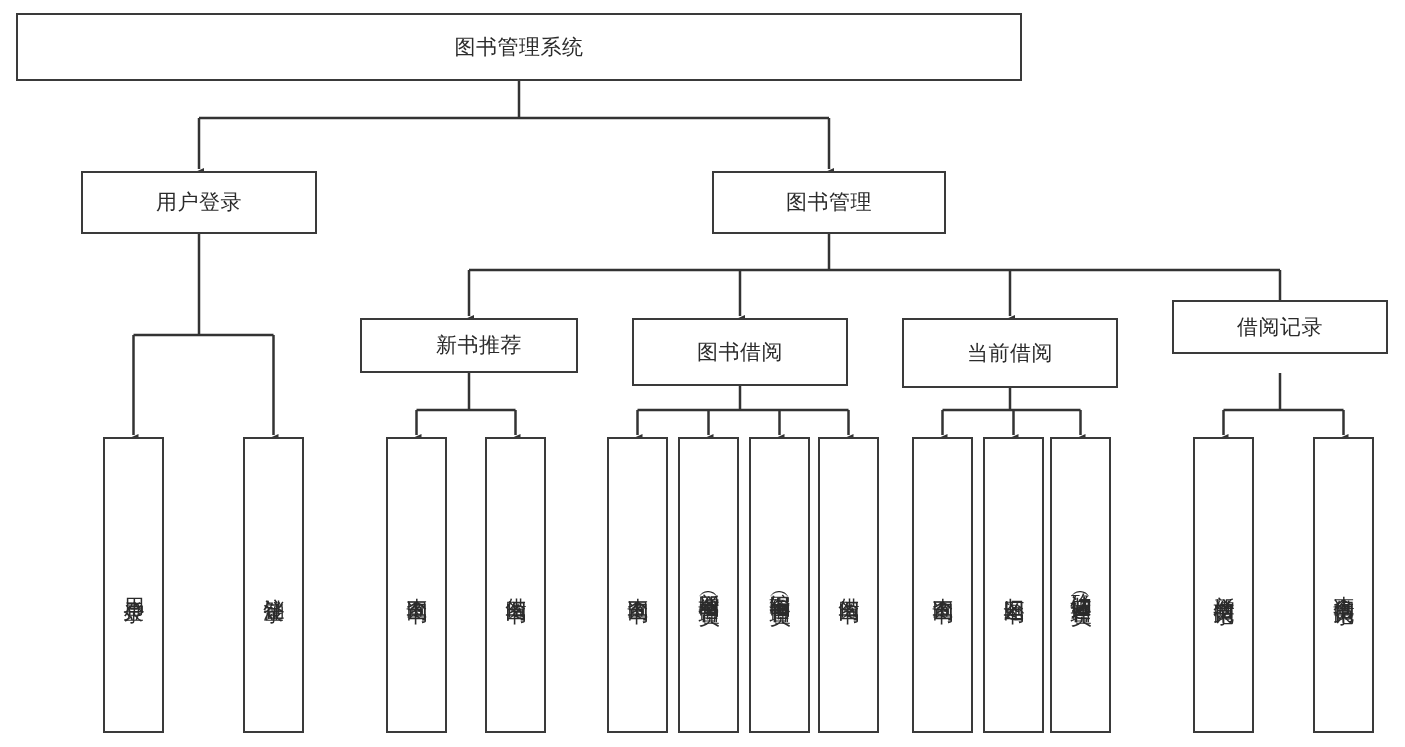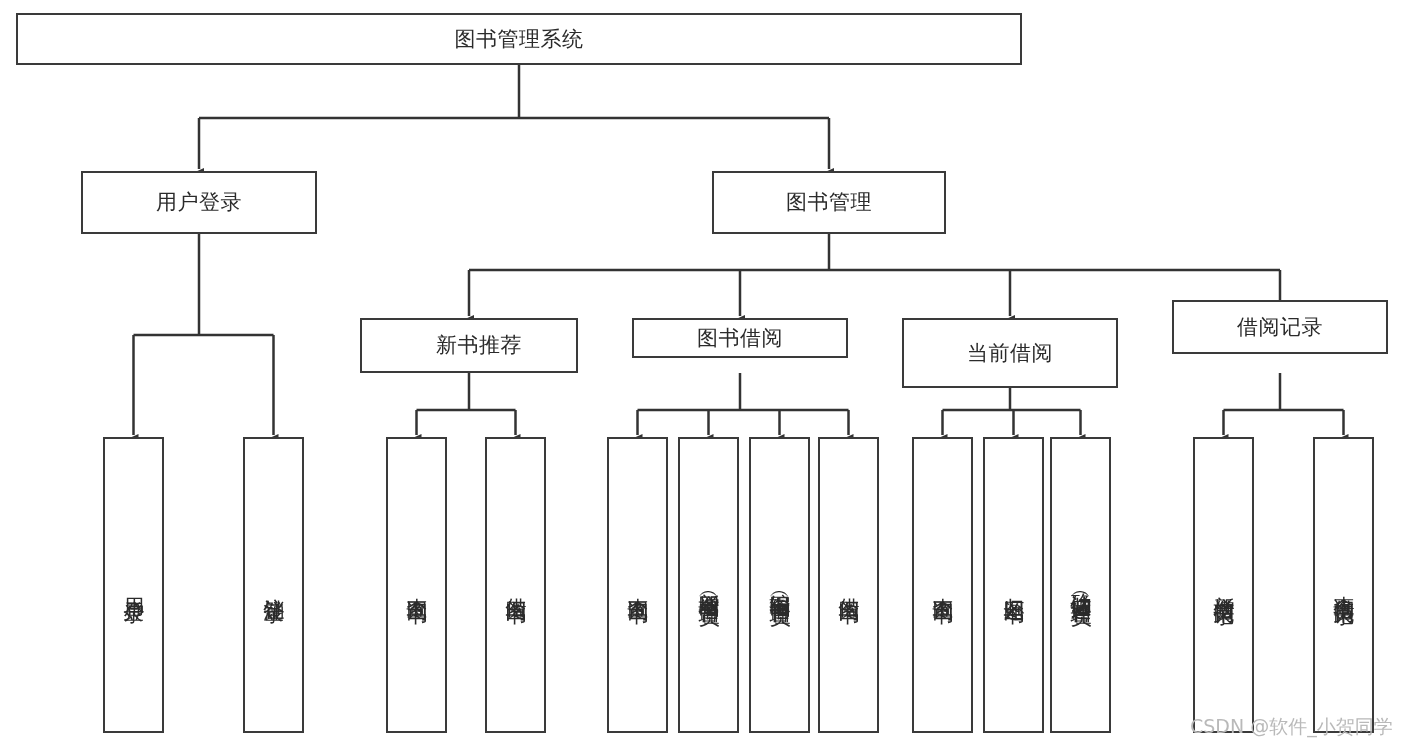--- a/index.html
+++ b/index.html
@@ -110,33 +110,33 @@
         <line x1="1013.5" y1="410" x2="1013.5" y2="435" stroke="#333333" stroke-width="2.5" marker-end="url(#arrowhead)"></line>
         <line x1="1080.5" y1="410" x2="1080.5" y2="435" stroke="#333333" stroke-width="2.5" marker-end="url(#arrowhead)"></line>
         <line x1="1280" y1="373" x2="1280" y2="410" stroke="#333333" stroke-width="2.5"></line>
         <line x1="1223.5" y1="410" x2="1343.5" y2="410" stroke="#333333" stroke-width="2.5"></line>
         <line x1="1223.5" y1="410" x2="1223.5" y2="435" stroke="#333333" stroke-width="2.5" marker-end="url(#arrowhead)"></line>
         <line x1="1343.5" y1="410" x2="1343.5" y2="435" stroke="#333333" stroke-width="2.5" marker-end="url(#arrowhead)"></line>
       </g>
   </svg>
 
   <div id="nodes-layer">
-      <div class="node horiz" style="left: 16px; top: 13px; width: 1006px; height: 52px;">
+      <div class="node horiz" style="left: 16px; top: 13px; width: 1006px; height: 68px;">
         <span class="lbl">图书管理系统</span>
       </div>
       <div class="node horiz" style="left: 81px; top: 171px; width: 236px; height: 63px;">
         <span class="lbl">用户登录</span>
       </div>
       <div class="node horiz" style="left: 712px; top: 171px; width: 234px; height: 63px;">
         <span class="lbl">图书管理</span>
       </div>
       <div class="node horiz" style="left: 360px; top: 318px; width: 218px; height: 55px; padding-left: 20px;">
         <span class="lbl">新书推荐</span>
       </div>
-      <div class="node horiz" style="left: 632px; top: 318px; width: 216px; height: 40px;">
+      <div class="node horiz" style="left: 632px; top: 318px; width: 216px; height: 68px;">
         <span class="lbl">图书借阅</span>
       </div>
       <div class="node horiz" style="left: 902px; top: 318px; width: 216px; height: 70px;">
         <span class="lbl">当前借阅</span>
       </div>
       <div class="node horiz" style="left: 1172px; top: 300px; width: 216px; height: 54px;">
         <span class="lbl">借阅记录</span>
       </div>
       <div class="node vert" style="left: 103px; top: 437px; width: 61px; height: 296px;">
         <span class="lbl">用户登录</span>
@@ -172,15 +172,14 @@
         <span class="lbl">确认归还（管理员）</span>
       </div>
       <div class="node vert" style="left: 1193px; top: 437px; width: 61px; height: 296px;">
         <span class="lbl">新增借阅记录</span>
       </div>
       <div class="node vert" style="left: 1313px; top: 437px; width: 61px; height: 296px;">
         <span class="lbl">查询借阅记录</span>
       </div>
     </div>
 
-  <div class="watermark" style="left: 1190px; top: 714px;">CSDN @软件_小贺同学</div>
 
 </div>
 
 </body></html>

